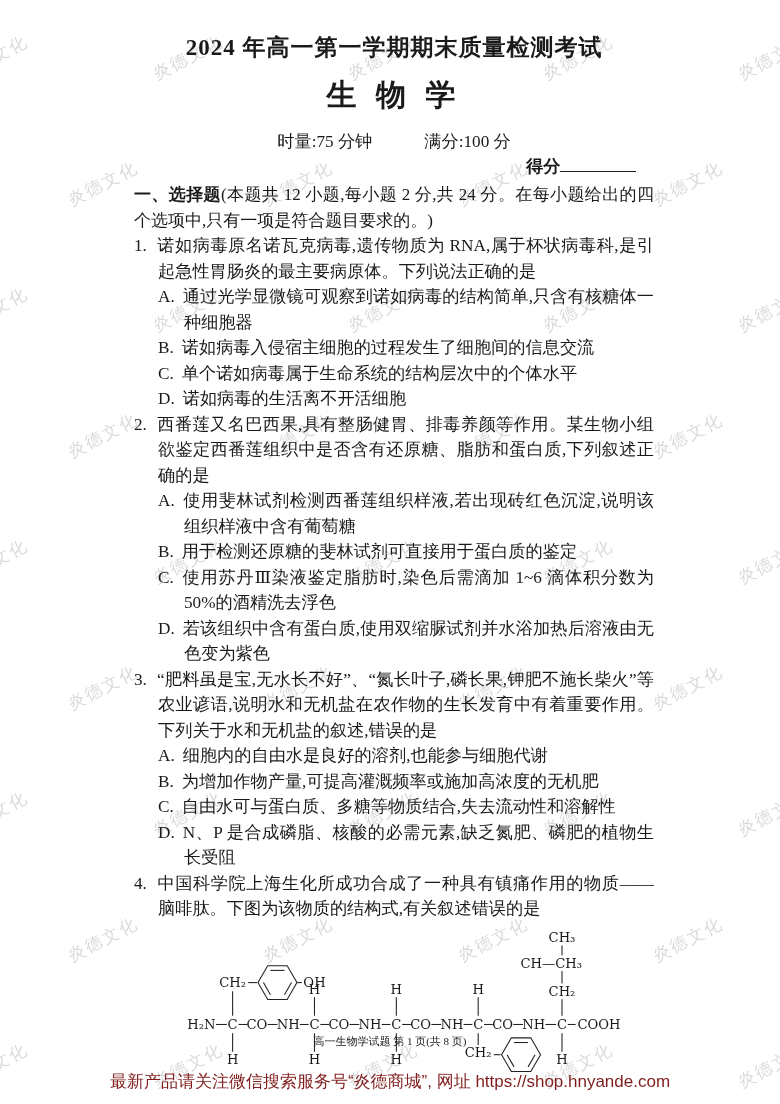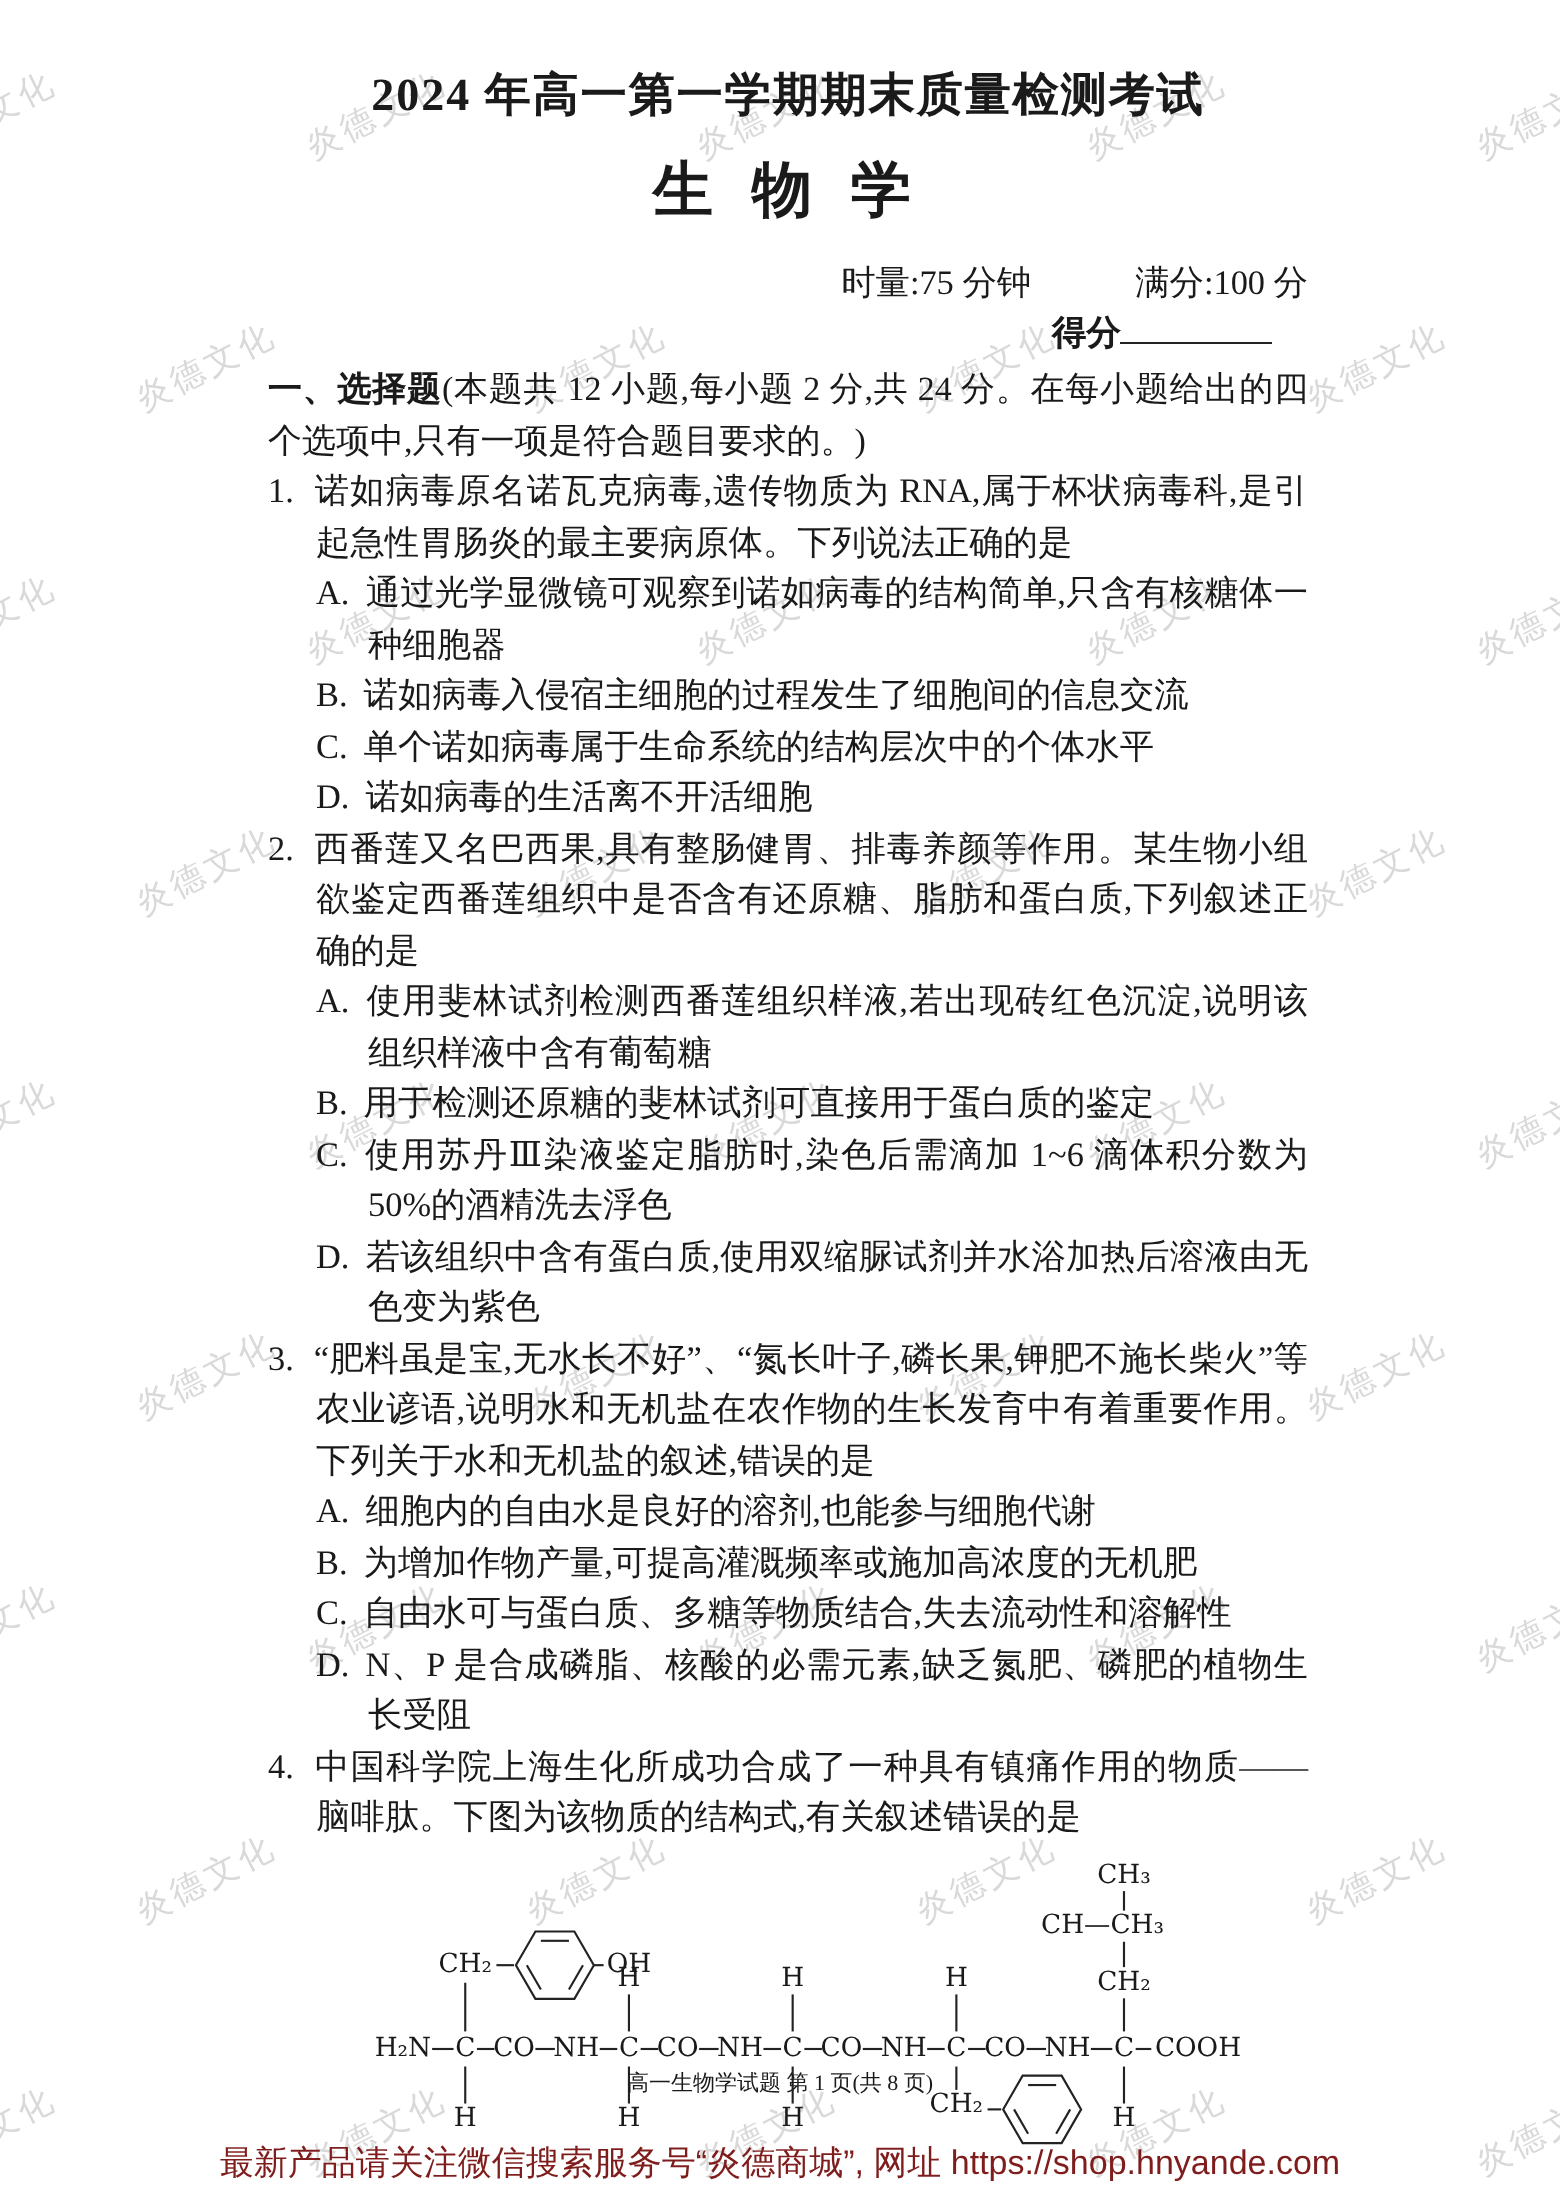--- a/index.html
+++ b/index.html
@@ -10,21 +10,21 @@
   }
   .wm-layer { position:absolute; inset:0; z-index:0; pointer-events:none; }
   .wm {
     position:absolute; font-size:17px; letter-spacing:2px; white-space:nowrap;
     color:rgba(128,128,128,0.30); transform:rotate(-27deg);
     font-family:"Liberation Serif","DejaVu Serif",serif;
   }
   .content { position:relative; z-index:1; margin:0 126px 0 134px; padding-top:32px; }
   .page-title { font-size:23px; font-weight:bold; text-align:center; letter-spacing:1px; }
   .subject-title { font-size:30px; font-weight:bold; text-align:center; margin-top:12px; letter-spacing:6px; }
-  .info-row { display:flex; justify-content:flex-end; gap:52px; font-size:17.2px; margin-top:13px; }
+  .info-row { display:flex; justify-content:center; gap:52px; font-size:17.2px; margin-top:13px; }
   .score-row { margin-top:1px; padding-left:392px; font-size:17.2px; font-weight:bold; height:25px; }
   .score-line { display:inline-block; width:76px; height:1em; border-bottom:1.3px solid #222; vertical-align:baseline; }
   .section-head { font-size:17px; line-height:25.5px; text-align:justify; margin-top:3px; }
   .section-head .hd { font-weight:bold; }
   .question { margin-left:24px; font-size:17.2px; line-height:25.5px; }
   .stem { text-indent:-24px; text-align:justify; }
   .q-num { margin-right:10px; }
   .option { margin-left:26px; text-indent:-26px; text-align:justify; }
   .opt-label { margin-right:8px; }
   .structure-wrap { margin:5px 0 0 46px; }

